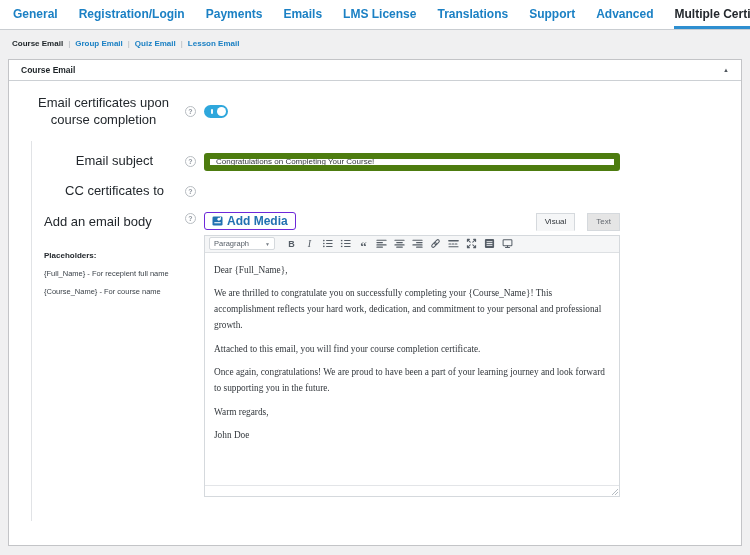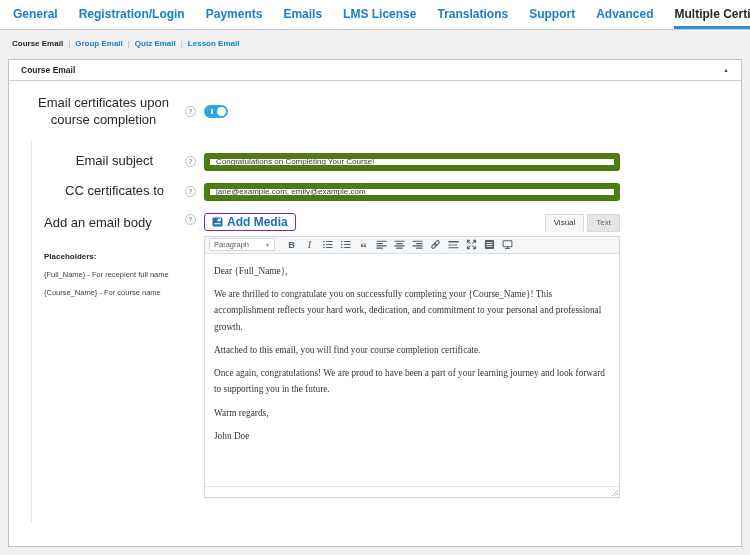--- a/index.html
+++ b/index.html
@@ -87,21 +87,21 @@
   .ph-title { font-size:8px; font-weight:bold; color:#23282d; margin-top:20px; }
   .ph-line { font-size:7.5px; color:#3c434a; margin-top:9px; line-height:1.2; }
   
   .editorcol { width:416px; flex:0 0 auto; }
   .media-row { display:flex; justify-content:space-between; align-items:flex-end; margin-bottom:5px; }
   .addmedia {
     display:flex; align-items:center; gap:4px; height:18px; padding:0 7px;
     background:#fff; border:1px solid #6d28d9; border-radius:3px;
     color:#2271b1; font-size:12px; font-weight:600; cursor:pointer;
   }
-  .etabs { display:flex; gap:3px; margin-bottom:-1px; position:relative; z-index:2; }
+  .etabs { display:flex; gap:12px; margin-bottom:-1px; position:relative; z-index:2; }
   .etab {
     font-size:8px; padding:3px 8px 4px; cursor:pointer;
     border:1px solid #d5d9dd; background:#e5e5e5; color:#646970;
   }
   .etab.active { background:#f5f6f7; border-bottom-color:#f5f6f7; color:#32373c; }
   .editor-wrap { border:1px solid #d5d9dd; background:#fff; }
   .toolbar {
     display:flex; align-items:center; gap:3px;
     background:#f5f6f7; border-bottom:1px solid #dde0e3;
     height:17px; padding:0 4px;
@@ -187,21 +187,20 @@
 
         <div class="row frow">
           <span class="lbl">Email subject</span>
           <span class="help">?</span>
           <input class="txt" type="text" value="Congratulations on Completing Your Course!" style="">
         </div>
 
         <div class="row frow">
           <span class="lbl">CC certificates to</span>
           <span class="help">?</span>
-          <input class="txt" type="text" value="jane@example.com, emily@example.com" style="">
         </div>
 
         <div class="row top frow">
           <div class="lblcol">
             <span class="lbl">Add an email body</span>
             <div class="ph-title">Placeholders:</div>
             <div class="ph-line">{Full_Name} - For recepient full name</div>
             <div class="ph-line">{Course_Name} - For course name</div>
           </div>
           <span class="help">?</span>

